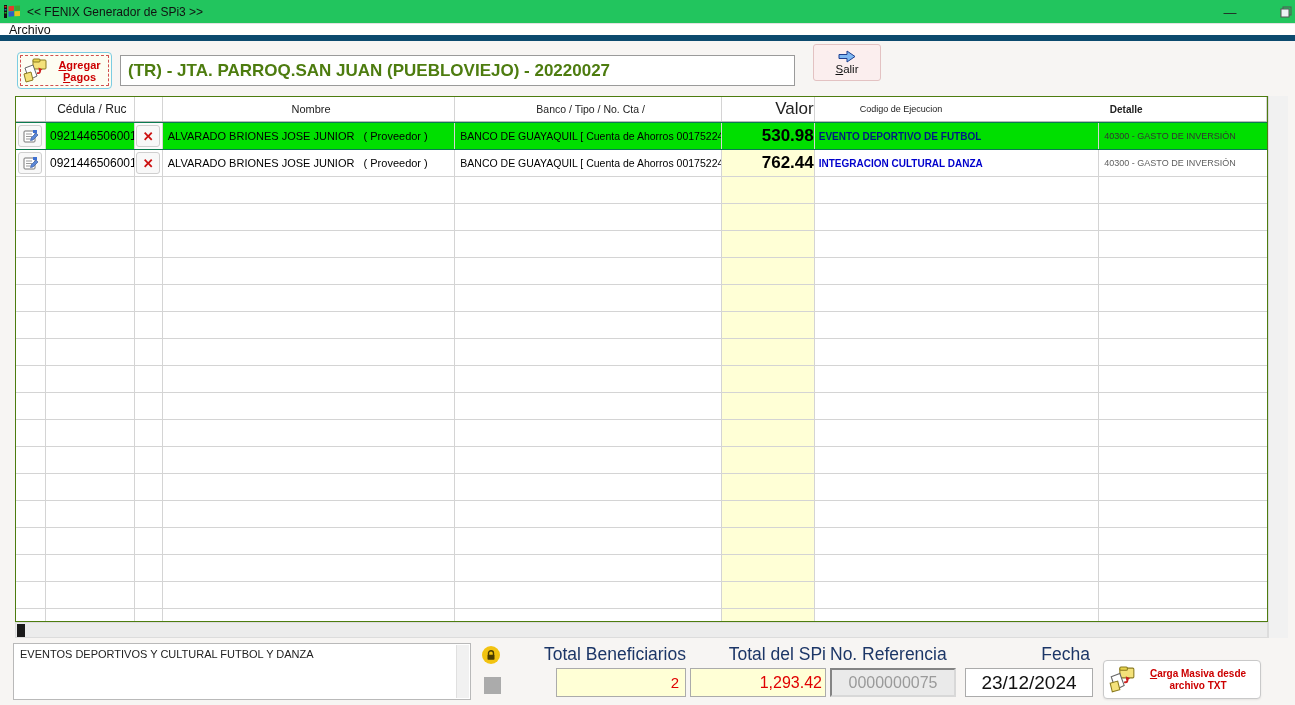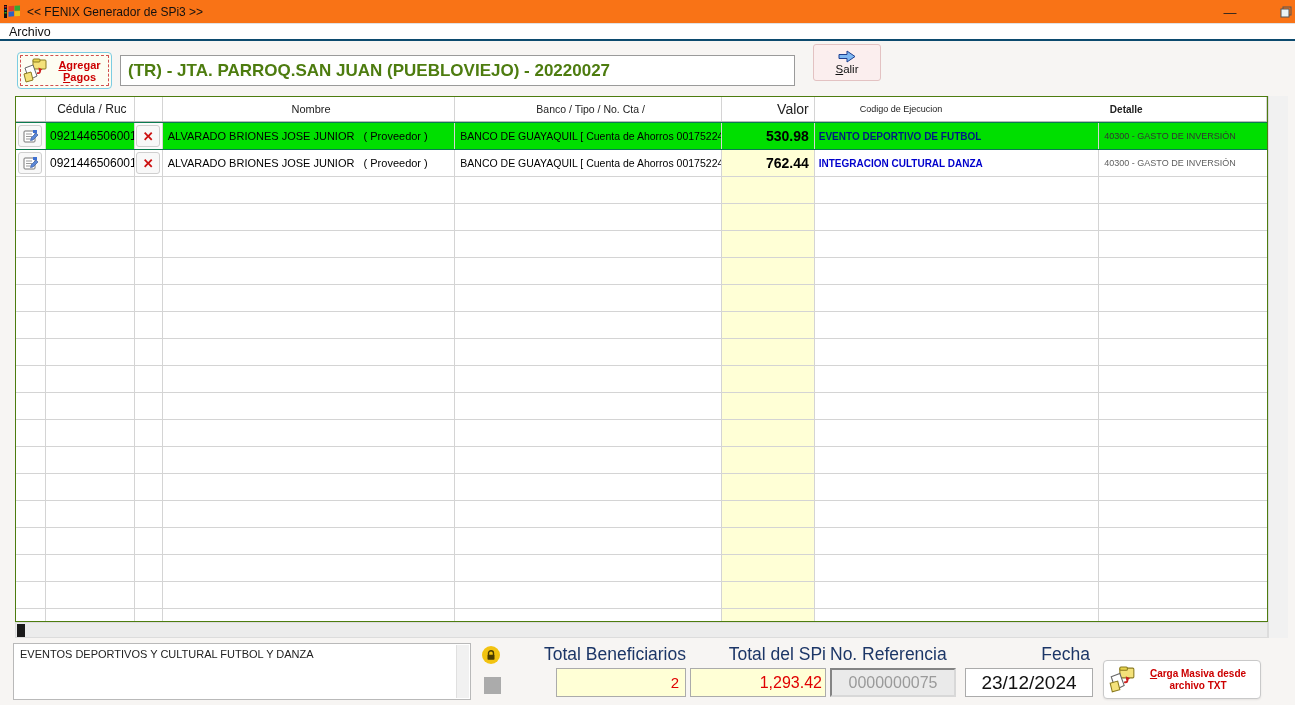--- a/index.html
+++ b/index.html
@@ -2,31 +2,31 @@
 <html><head>
 <meta charset="utf-8">
 <style>
   * { margin:0; padding:0; box-sizing:border-box; }
   html,body { width:1295px; height:705px; }
   body { font-family:"Liberation Sans", sans-serif; background:#fff; overflow:hidden; }
   #app { position:relative; width:1295px; height:705px; background:#F7F5F3; overflow:hidden; }
 
   
   .titlebar { position:absolute; top:0; left:0; width:100%; height:24px;
-    background:#f97316; display:flex; align-items:center; border-bottom:1px solid #E2E2E2; }
+    background:#22c55e; display:flex; align-items:center; border-bottom:1px solid #E2E2E2; }
   .titlebar .app-icon { width:18px; height:15px; margin:0 5px 0 4px; }
   .titlebar .title-text { font-size:12px; color:#111; }
   .win-btn { position:absolute; top:0; height:24px; width:40px; display:flex;
     align-items:center; justify-content:center; color:#222; font-size:13px; }
   .btn-min { right:45px; }
   .btn-restore { right:-6px; width:30px; overflow:hidden; }
 
   
   .menubar { position:absolute; top:24px; left:0; width:100%; height:17px;
-    background:#FFFFFF; border-bottom:2px solid #0c4a6e; display:flex; align-items:center; }
+    background:#FFFFFF; border-bottom:6px solid #0c4a6e; display:flex; align-items:center; }
   .menu-item { font-size:12.5px; color:#111; padding:0 6px; margin-left:3px; }
 
   
   .btn-agregar { position:absolute; left:17px; top:52px; width:95px; height:37px;
     background:#FDFDF2; border:1px solid #7CCCE2; border-radius:4px;
     display:flex; align-items:center; gap:4px; padding:2px 4px; cursor:pointer;
     outline:1px dashed #D05050; outline-offset:-4px; }
   .btn-agregar .lbl { color:#CC0000; font-weight:bold; font-size:11px; line-height:12px; text-align:center; flex:1; }
   .btn-agregar .lbl span { display:block; }
   .btn-agregar .lbl span::first-letter { text-decoration:underline; }
@@ -45,21 +45,21 @@
   .g-row { display:flex; height:27px; border-bottom:1px solid #D4D4D4; background:#fff; }
   .g-head { height:25px; border-bottom:1px solid #B9B9B9; }
   .g-cell { border-right:1px solid #D4D4D4; height:100%; display:flex; align-items:center;
     overflow:hidden; white-space:nowrap; }
   .hc { justify-content:center; font-size:11.5px; color:#222; }
   .c-edit { width:30px; justify-content:center; }
   .c-ced  { width:89px; font-size:12px; padding-left:4px; }
   .c-del  { width:28px; justify-content:center; }
   .c-nom  { width:293px; font-size:11px; padding-left:5px; white-space:pre; }
   .c-ban  { width:267px; font-size:10.5px; padding-left:5px; }
-  .c-val  { width:93px; justify-content:flex-end; padding-right:5px; font-size:14px; font-weight:bold; background:#FFFFD6; }
+  .c-val  { width:93px; justify-content:flex-end; font-size:17px; font-weight:bold; background:#FFFFD6; }
   .c-det  { width:285px; font-size:10px; font-weight:bold; padding-left:4px; }
   .c-cod  { width:168px; font-size:9px; padding-left:5px; border-right:none; }
   .g-head .c-val { background:#fff; font-weight:normal; }
   .row-sel { border-top:1px solid #0B7A50; border-bottom:1px solid #0B7A50; height:28px; }
   .row-sel .g-cell { background:#00DF00; }
   .row-sel .c-edit, .row-sel .c-del { background:#FBFBFB; }
   .row-sel .c-det { color:#001A85; }
   .row-sel .c-cod { color:#333; }
   .row-plain .c-det { color:#0000CC; }
   .row-plain .c-cod { color:#606060; }

